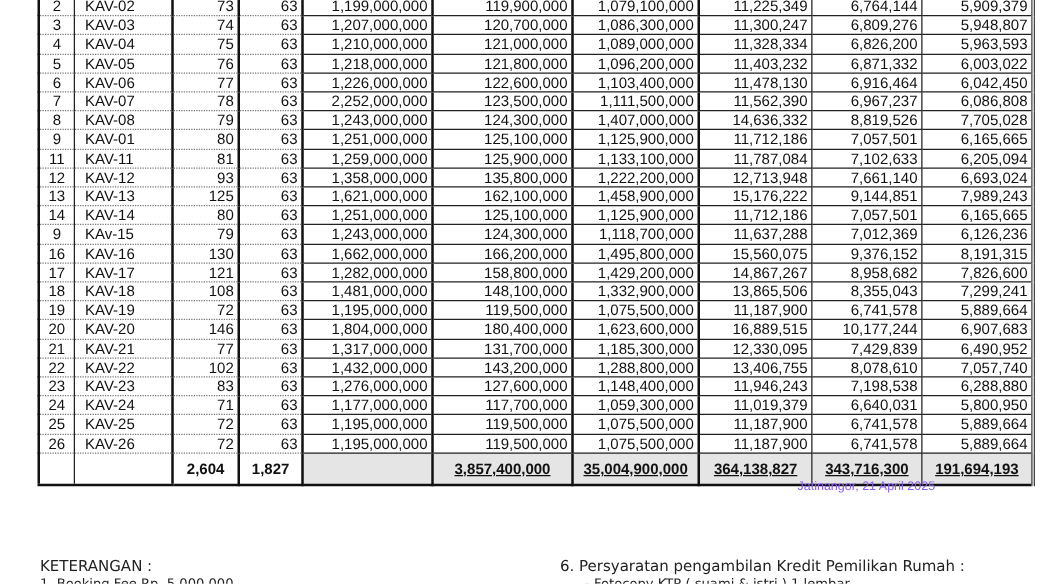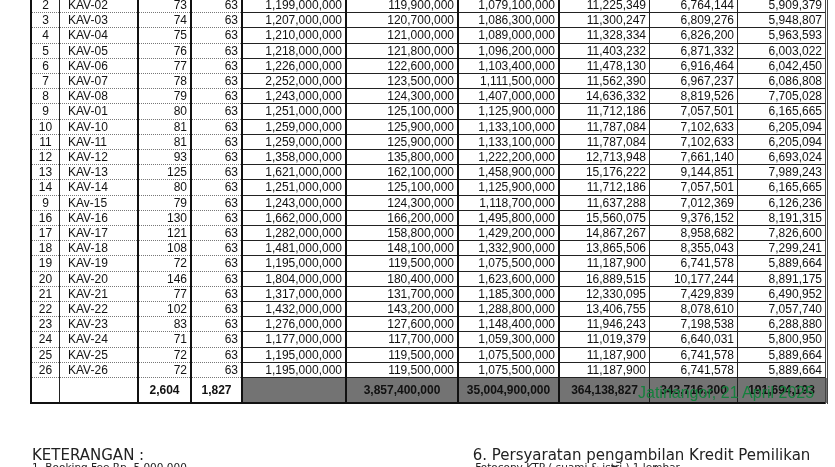--- a/index.html
+++ b/index.html
@@ -15,24 +15,24 @@
   table.price td.c2 { width:45px; text-align:right; border-left:2px solid #111; border-right:2px solid #111; }
   table.price td.c3 { width:43px; text-align:right; border-right:2px solid #111;}
   table.price td.c4 { width:96px; text-align:right; border-right:2px solid #111; border-bottom:1px solid #222;}
   table.price td.c5 { width:104px; text-align:right; border-right:2px solid #111; border-bottom:1px solid #222;}
   table.price td.c6 { width:93px; text-align:right; border-right:2px solid #111; border-bottom:1px solid #222;}
   table.price td.c7 { width:83px; text-align:right; border-bottom:1px solid #222;}
   table.price td.c8 { width:81px; text-align:right; border-bottom:1px solid #222;}
   table.price td.c9 { width:81px; text-align:right; border-right:3px double #444; border-bottom:1px solid #222;}
   table.price tr.total td { height:24px; font-weight:bold; border-top:1px dotted #777;
                             border-bottom:2px solid #111;text-align:center; }
-  table.price tr.total td.yellow { background:#737373; }
+  table.price tr.total td.yellow { background:#e5e5e5;text-decoration:underline; }
   table.price { border-left:2px solid #111; }
-  .date { position:absolute; left:638px; top:384px; font-size:16px; color:#15803d; }
-  .note { position:absolute; font-family:"DejaVu Sans", sans-serif; font-size:15px; color:#222; }
+  .date { position:absolute; left:638px; top:384px; font-size:10px; color:#8b5cf6; }
+  .note { position:absolute; font-family:"DejaVu Sans", sans-serif; font-size:12px; color:#222; }
   .cut { position:absolute; font-family:"DejaVu Sans", sans-serif; font-size:10.5px; color:#222; top:461px; }
 </style>
 </head>
 <body>
 
 <table class="price">
   <tbody id="tbody">
       <tr>
         <td class="c0">2</td>
         <td class="c1">KAV-02</td>
@@ -123,44 +123,32 @@
         <td class="c2">80</td>
         <td class="c3">63</td>
         <td class="c4">1,251,000,000</td>
         <td class="c5">125,100,000</td>
         <td class="c6">1,125,900,000</td>
         <td class="c7">11,712,186</td>
         <td class="c8">7,057,501</td>
         <td class="c9">6,165,665</td>
       </tr>
       <tr>
-        <td class="c0">10</td>
-        <td class="c1">KAV-10</td>
+        <td class="c0">11</td>
+        <td class="c1">KAV-11</td>
         <td class="c2">81</td>
         <td class="c3">63</td>
         <td class="c4">1,259,000,000</td>
         <td class="c5">125,900,000</td>
         <td class="c6">1,133,100,000</td>
         <td class="c7">11,787,084</td>
         <td class="c8">7,102,633</td>
         <td class="c9">6,205,094</td>
       </tr>
       <tr>
-        <td class="c0">11</td>
-        <td class="c1">KAV-11</td>
-        <td class="c2">81</td>
-        <td class="c3">63</td>
-        <td class="c4">1,259,000,000</td>
-        <td class="c5">125,900,000</td>
-        <td class="c6">1,133,100,000</td>
-        <td class="c7">11,787,084</td>
-        <td class="c8">7,102,633</td>
-        <td class="c9">6,205,094</td>
-      </tr>
-      <tr>
         <td class="c0">12</td>
         <td class="c1">KAV-12</td>
         <td class="c2">93</td>
         <td class="c3">63</td>
         <td class="c4">1,358,000,000</td>
         <td class="c5">135,800,000</td>
         <td class="c6">1,222,200,000</td>
         <td class="c7">12,713,948</td>
         <td class="c8">7,661,140</td>
         <td class="c9">6,693,024</td>
@@ -252,21 +240,21 @@
       <tr>
         <td class="c0">20</td>
         <td class="c1">KAV-20</td>
         <td class="c2">146</td>
         <td class="c3">63</td>
         <td class="c4">1,804,000,000</td>
         <td class="c5">180,400,000</td>
         <td class="c6">1,623,600,000</td>
         <td class="c7">16,889,515</td>
         <td class="c8">10,177,244</td>
-        <td class="c9">8,891,175</td>
+        <td class="c9">6,907,683</td>
       </tr>
       <tr>
         <td class="c0">21</td>
         <td class="c1">KAV-21</td>
         <td class="c2">77</td>
         <td class="c3">63</td>
         <td class="c4">1,317,000,000</td>
         <td class="c5">131,700,000</td>
         <td class="c6">1,185,300,000</td>
         <td class="c7">12,330,095</td>

